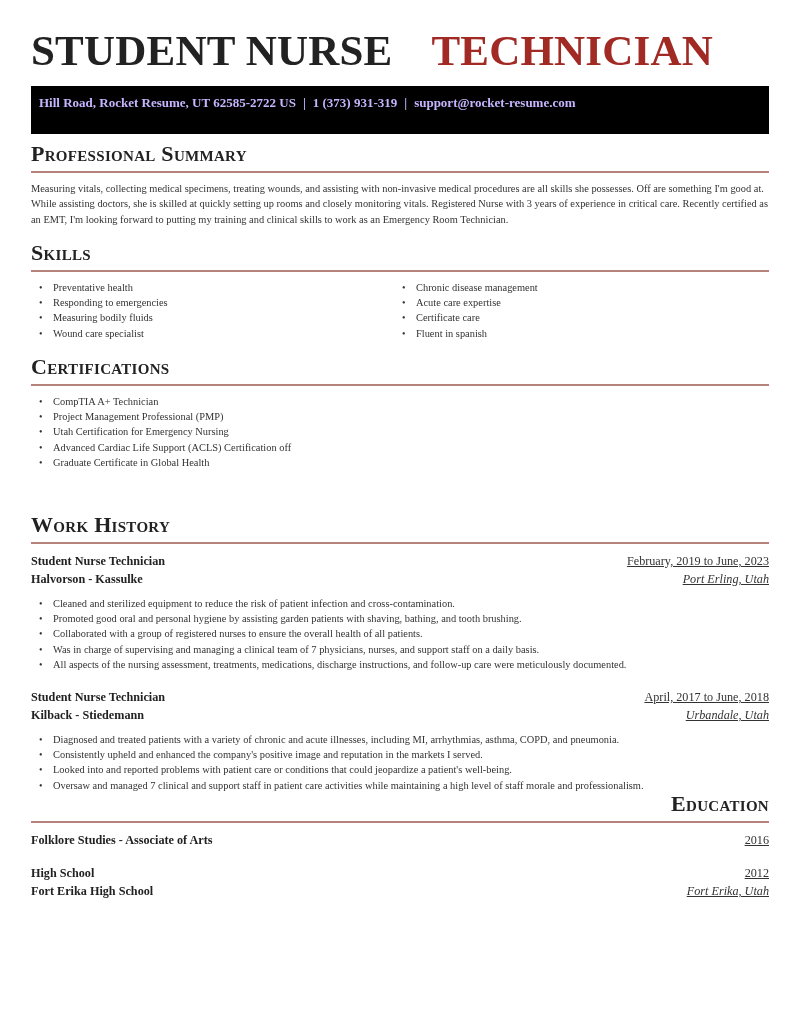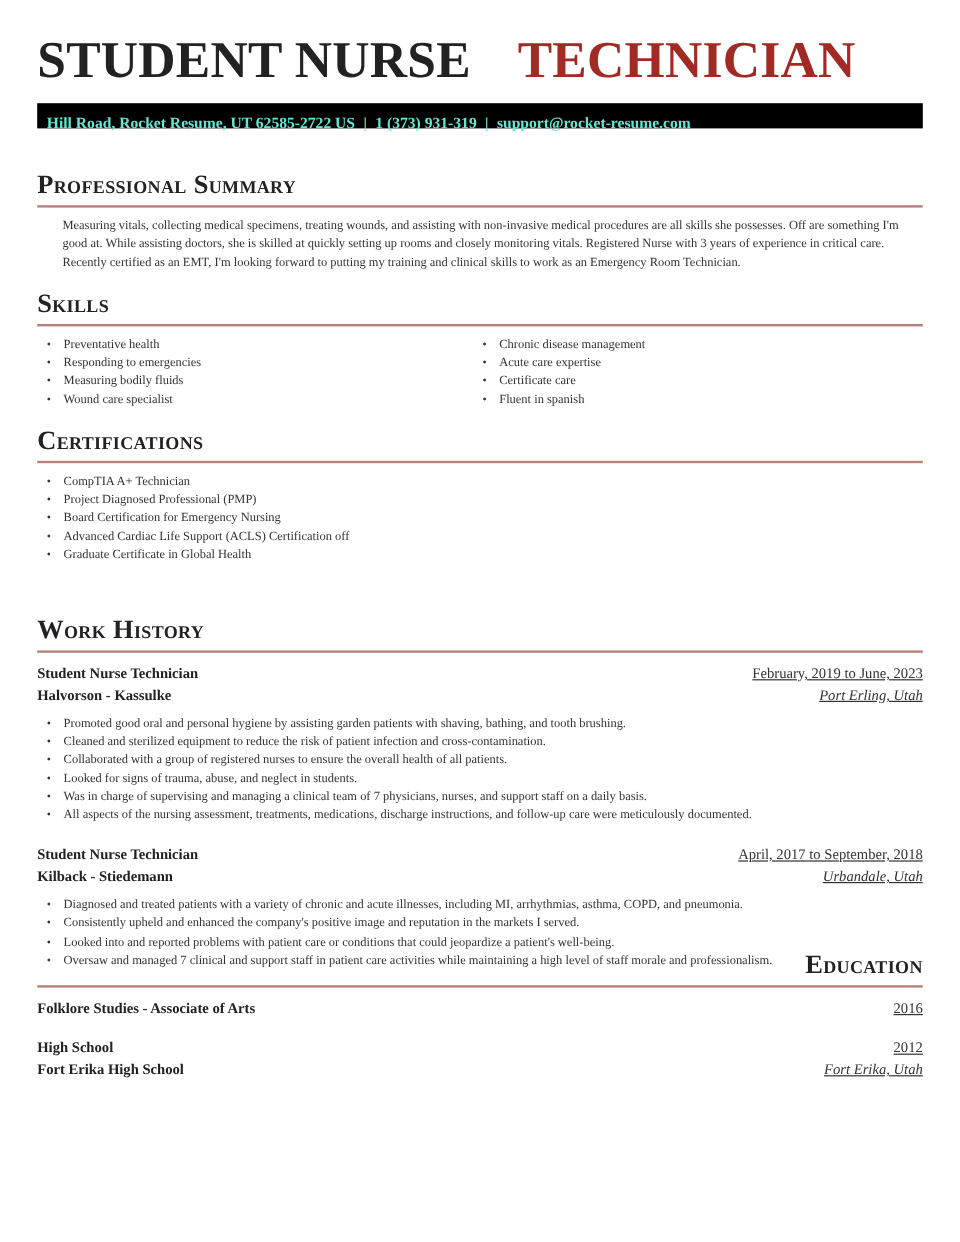--- a/index.html
+++ b/index.html
@@ -24,23 +24,23 @@
       line-height: 50px;
       white-space: nowrap;
     }
     .name .accent { color: #a12a25; margin-left: 28px; }
 
     .contact-bar {
       position: absolute;
       left: 31px;
       top: 86px;
       width: 738px;
-      height: 21px;
+      height: 48px;
       background: #000000;
-      color: #5eead4;
+      color: #c4b5fd;
       font-size: 13px;
       font-weight: bold;
       line-height: 34px;
       padding-left: 8px;
       white-space: nowrap;
     }
     .contact-bar .sep { padding: 0 7px; font-weight: bold; }
 
     .section { position: absolute; left: 31px; width: 738px; }
     .section-title {
@@ -55,21 +55,20 @@
       height: 2px;
       background: #b5827c;
       margin-top: 4px;
     }
 
     .summary {
       font-size: 10.4px;
       line-height: 15.3px;
       color: #333333;
       margin-top: 8px;
-      margin-left: 21px;
     }
 
     ul.bullets {
       list-style: none;
       margin-top: 8px;
     }
     ul.bullets li {
       position: relative;
       padding-left: 22px;
       font-size: 10.4px;
@@ -137,54 +136,53 @@
       <li>Fluent in spanish</li>
     </ul>
   </div>
 </section>
 
 <section class="section" style="top:354px;">
   <h2 class="section-title">Certifications</h2>
   <div class="section-rule"></div>
   <ul class="bullets">
     <li>CompTIA A+ Technician</li>
-    <li>Project Diagnosed Professional (PMP)</li>
-    <li>Board Certification for Emergency Nursing</li>
+    <li>Project Management Professional (PMP)</li>
+    <li>Utah Certification for Emergency Nursing</li>
     <li>Advanced Cardiac Life Support (ACLS) Certification off</li>
     <li>Graduate Certificate in Global Health</li>
   </ul>
 </section>
 
 <section class="section" style="top:512px;">
   <h2 class="section-title">Work History</h2>
   <div class="section-rule"></div>
 
   <div class="job">
     <div class="row">
       <span class="left">Student Nurse Technician</span>
       <span class="right">February, 2019 to June, 2023</span>
     </div>
     <div class="row">
       <span class="left">Halvorson - Kassulke</span>
       <span class="right italic">Port Erling, Utah</span>
     </div>
     <ul class="bullets">
+      <li>Cleaned and sterilized equipment to reduce the risk of patient infection and cross-contamination.</li>
       <li>Promoted good oral and personal hygiene by assisting garden patients with shaving, bathing, and tooth brushing.</li>
-      <li>Cleaned and sterilized equipment to reduce the risk of patient infection and cross-contamination.</li>
       <li>Collaborated with a group of registered nurses to ensure the overall health of all patients.</li>
-      <li>Looked for signs of trauma, abuse, and neglect in students.</li>
       <li>Was in charge of supervising and managing a clinical team of 7 physicians, nurses, and support staff on a daily basis.</li>
       <li>All aspects of the nursing assessment, treatments, medications, discharge instructions, and follow-up care were meticulously documented.</li>
     </ul>
   </div>
 
   <div class="job" style="margin-top:16px;">
     <div class="row">
       <span class="left">Student Nurse Technician</span>
-      <span class="right">April, 2017 to September, 2018</span>
+      <span class="right">April, 2017 to June, 2018</span>
     </div>
     <div class="row">
       <span class="left">Kilback - Stiedemann</span>
       <span class="right italic">Urbandale, Utah</span>
     </div>
     <ul class="bullets">
       <li>Diagnosed and treated patients with a variety of chronic and acute illnesses, including MI, arrhythmias, asthma, COPD, and pneumonia.</li>
       <li>Consistently upheld and enhanced the company's positive image and reputation in the markets I served.</li>
       <li>Looked into and reported problems with patient care or conditions that could jeopardize a patient's well-being.</li>
       <li>Oversaw and managed 7 clinical and support staff in patient care activities while maintaining a high level of staff morale and professionalism.</li>

